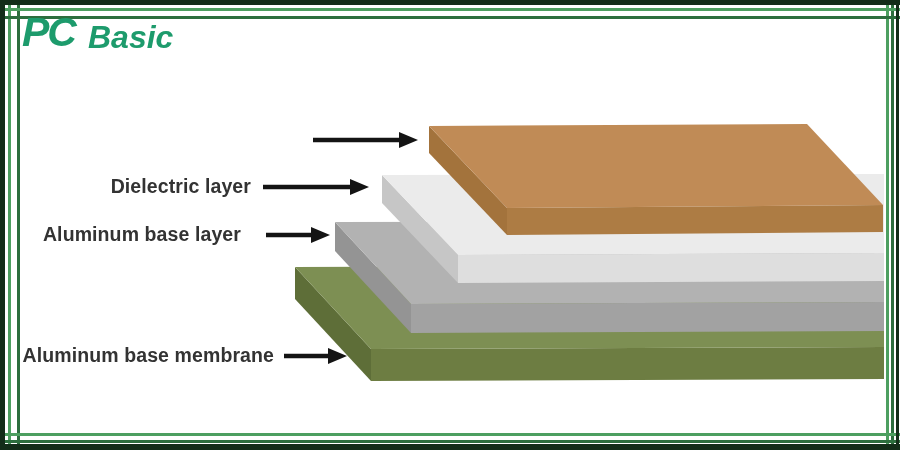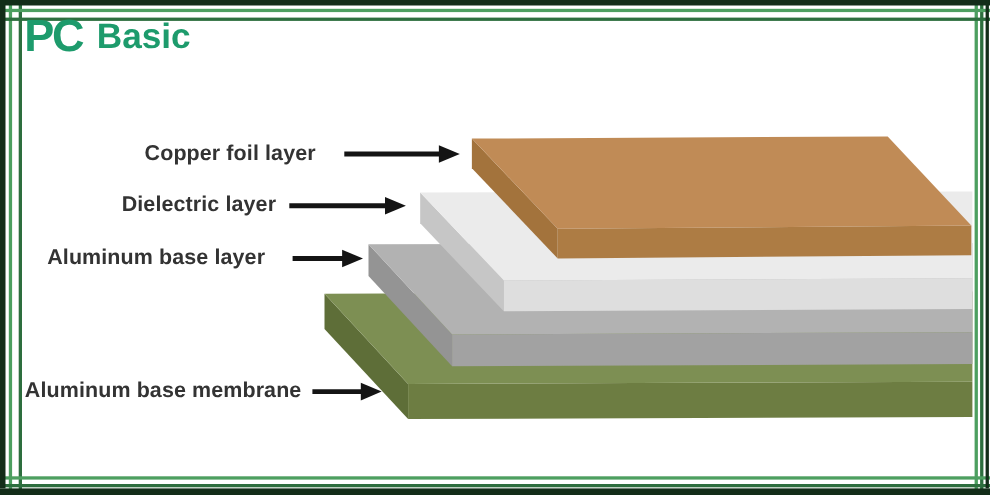--- a/index.html
+++ b/index.html
@@ -29,22 +29,23 @@
   .band-top    { position: absolute; top: 0; left: 0; width: 900px; height: 5px; }
   .band-bottom { position: absolute; top: 444px; left: 0; width: 900px; height: 6px; }
   .band-left   { position: absolute; top: 0; left: 0; width: 5px; height: 444px; }
   .band-right  { position: absolute; top: 0; left: 896px; width: 3px; height: 444px; }
   
   .logo {
     position: absolute;
     top: 12px;
     left: 22px;
     display: flex;
-    align-items: center;
+    align-items: flex-end;
     user-select: none;
+    font-style: italic;
   }
   .logo .primary {
     font-size: 41px;
     font-weight: 800;
     letter-spacing: -2px;
     line-height: 1;
   }
   .logo .secondary {
     font-size: 32px;
     font-weight: 800;
@@ -125,21 +126,20 @@
       <polygon points="350,179 369,187 350,195" style="fill: rgb(20, 20, 20);"></polygon>
 
       <line x1="266" y1="235" x2="312" y2="235" stroke-width="4.5" style="stroke: rgb(20, 20, 20);"></line>
       <polygon points="311,227 330,235 311,243" style="fill: rgb(20, 20, 20);"></polygon>
 
       <line x1="284" y1="356" x2="329" y2="356" stroke-width="4.5" style="stroke: rgb(20, 20, 20);"></line>
       <polygon points="328,348 347,356 328,364" style="fill: rgb(20, 20, 20);"></polygon>
     </g>
   </svg>
 
-  <div class="layer-label" style="top: 128px; right: 613px; color: rgb(51, 51, 51);">Copper foil layer</div>
 
   <div class="layer-label" style="top: 175px; right: 649px; color: rgb(51, 51, 51);">Dielectric layer</div>
 
   <div class="layer-label" style="top: 223px; right: 659px; color: rgb(51, 51, 51);">Aluminum base layer</div>
 
   <div class="layer-label" style="top: 344px; right: 626px; color: rgb(51, 51, 51);">Aluminum base membrane</div>
 
 </div>
 
 </body></html>

